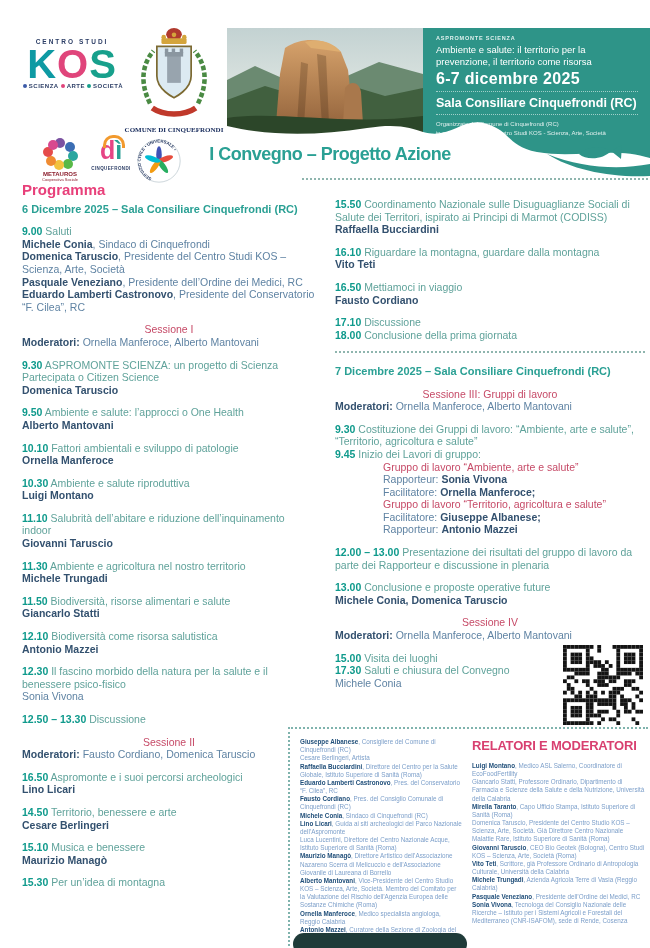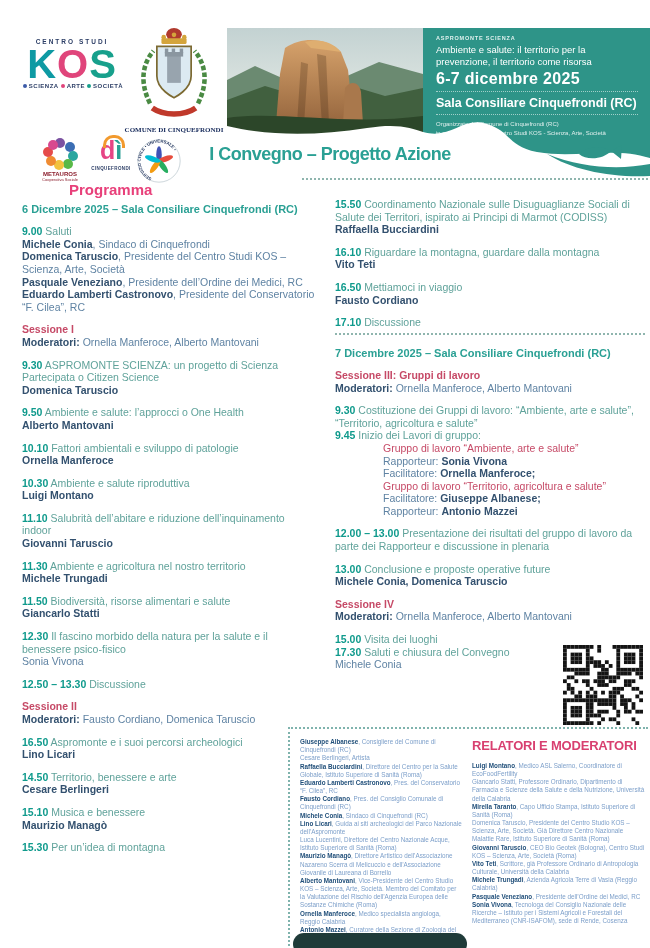--- a/index.html
+++ b/index.html
@@ -35,31 +35,31 @@
   .banner-kicker{font-size:5.5px;font-weight:bold;letter-spacing:.8px;color:#dff1ee;}
   .banner-line{font-size:9.5px;line-height:1.25;margin-top:3px;}
   .banner-date{font-size:16px;font-weight:bold;letter-spacing:.3px;margin-top:2px;
                border-bottom:1px dotted rgba(255,255,255,.55);padding-bottom:3px;}
   .banner-venue{font-size:12.5px;font-weight:bold;padding:4px 0 4px 0;
                 border-bottom:1px dotted rgba(255,255,255,.55);}
   .banner-org{font-size:6px;color:rgba(255,255,255,.85);margin-top:5px;line-height:1.5;}
   .title{position:absolute;left:110px;top:144px;width:440px;text-align:center;
          font-size:18px;font-weight:bold;color:#2aa094;letter-spacing:-.5px;}
   
-  .prog-heading{position:absolute;left:22px;top:181px;font-size:15px;font-weight:bold;color:#e8407a;margin-left:47px;}
+  .prog-heading{position:absolute;left:22px;top:181px;font-size:15px;font-weight:bold;color:#e8407a;}
   .day-heading{font-size:11px;font-weight:bold;color:#2aa094;margin-bottom:9px;}
   .col-left{position:absolute;left:22px;top:203px;width:294px;font-size:10.5px;line-height:1.2;}
   .col-right{position:absolute;left:335px;top:198px;width:310px;font-size:10.5px;line-height:1.2;}
   .talk,.session{margin-bottom:10px;}
   .talk.tight,.session.tight{margin-bottom:0;}
   .time{color:#0f9a8c;font-weight:bold;}
   .topic{color:#5fa29a;}
   .spk{color:#5f83a3;}
   .name{color:#33516f;font-weight:bold;}
-  .session-label{color:#c64a67;font-weight:bold;}
+  .session-label{color:#c64a67;font-weight:normal;text-align:center;}
   .mods{color:#5f83a3;}
   .mod-label{color:#33516f;font-weight:bold;}
   .grp{padding-left:48px;}
   .gname{color:#c64a67;}
   .glabel{color:#5f83a3;}
   .dotted{border-top:2px dotted #8fb5ae;margin:4px 0 12px 0;}
   .dotted-top{position:absolute;left:302px;top:178px;width:346px;border-top:2px dotted #8fb5ae;}
   
   .bios-frame{position:absolute;left:288px;top:727px;width:358px;height:221px;
               border-left:2px dotted #7fb3ad;border-top:2px dotted #7fb3ad;}
@@ -216,20 +216,24 @@
         </div>
         <div class="talk">
           <div class="talk-line"><span class="time">11.30</span><span class="topic"> Ambiente e agricoltura nel nostro territorio</span></div>
           <div class="spk"><span class="name">Michele Trungadi</span></div>
         </div>
         <div class="talk">
           <div class="talk-line"><span class="time">11.50</span><span class="topic"> Biodiversità, risorse alimentari e salute</span></div>
           <div class="spk"><span class="name">Giancarlo Statti</span></div>
         </div>
         <div class="talk">
+          <div class="talk-line"><span class="time">12.10</span><span class="topic"> Biodiversità come risorsa salutistica</span></div>
+          <div class="spk"><span class="name">Antonio Mazzei</span></div>
+        </div>
+        <div class="talk">
           <div class="talk-line"><span class="time">12.30</span><span class="topic"> Il fascino morbido della natura per la salute e il benessere psico-fisico</span></div>
           <div class="spk"><span>Sonia Vivona</span></div>
         </div>
         <div class="talk">
           <div class="talk-line"><span class="time">12.50 – 13.30</span><span class="topic"> Discussione</span></div>
         </div>
         <div class="session">
           <div class="session-label">Sessione II</div>
           <div class="mods"><span class="mod-label">Moderatori: </span><span>Fausto Cordiano, Domenica Taruscio</span></div>
         </div>
@@ -260,20 +264,23 @@
         <div class="talk">
           <div class="talk-line"><span class="time">16.10</span><span class="topic"> Riguardare la montagna, guardare dalla montagna</span></div>
           <div class="spk"><span class="name">Vito Teti</span></div>
         </div>
         <div class="talk">
           <div class="talk-line"><span class="time">16.50</span><span class="topic"> Mettiamoci in viaggio</span></div>
           <div class="spk"><span class="name">Fausto Cordiano</span></div>
         </div>
         <div class="talk tight">
           <div class="talk-line"><span class="time">17.10</span><span class="topic"> Discussione</span></div>
+        </div>
+        <div class="talk">
+          <div class="talk-line"><span class="time">18.00</span><span class="topic"> Conclusione della prima giornata</span></div>
         </div>
       </div>
     <div class="dotted"></div>
     <div class="day-heading">7 Dicembre 2025 – Sala Consiliare Cinquefrondi (RC)</div>
     <div>
         <div class="session">
           <div class="session-label">Sessione III: Gruppi di lavoro</div>
           <div class="mods"><span class="mod-label">Moderatori: </span><span>Ornella Manferoce, Alberto Mantovani</span></div>
         </div>
         <div class="talk tight">

